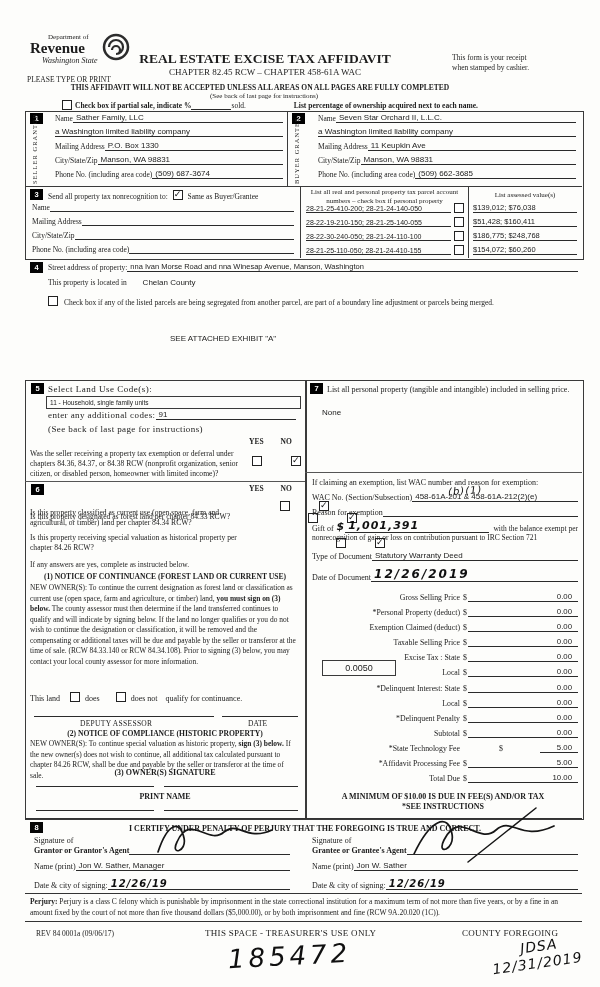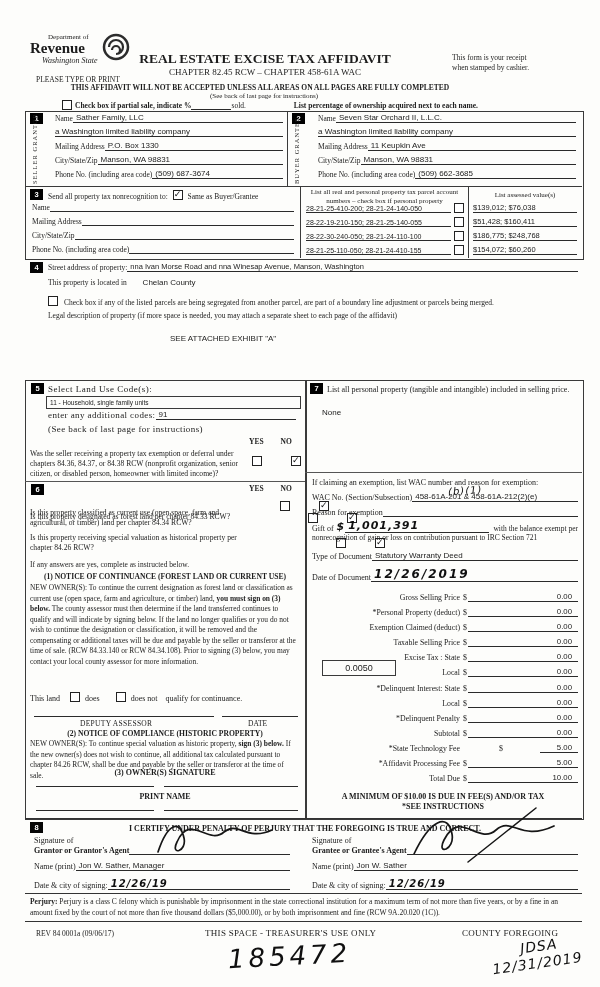--- a/index.html
+++ b/index.html
@@ -57,21 +57,21 @@
       </span>
     </div>
   </div>
   <div class="abs ctr f9" style="left:110px;top:67px;width:310px;">CHAPTER 82.45 RCW – CHAPTER 458-61A WAC</div>
 
   <div class="abs f75" style="left:452px;top:53px;width:115px;line-height:1.35;">
     <div>This form is your receipt</div>
     <div>when stamped by cashier.</div>
   </div>
 
-  <div class="abs f75" style="left:36px;top:75px;">PLEASE TYPE OR PRINT</div>
+  <div class="abs f75" style="left:27px;top:75px;">PLEASE TYPE OR PRINT</div>
 
   <div class="abs ctr b f75" style="left:40px;top:83px;width:440px;">THIS AFFIDAVIT WILL NOT BE ACCEPTED UNLESS ALL AREAS ON ALL PAGES ARE FULLY COMPLETED</div>
   <div class="abs f7" style="left:210px;top:92px;">(See back of last page for instructions)</div>
 
   <div class="abs" style="left:62px;top:100px;width:520px;display:flex;align-items:flex-end;">
     <span class="cb"></span>
     <span class="b f75" style="margin-left:3px;">Check box if partial sale, indicate %</span>
     <span class="ul" style="width:40px;height:8px;"></span>
     <span class="f75">sold.</span>
     <span class="b f75" style="margin-left:48px;">List percentage of ownership acquired next to each name.</span>
@@ -200,21 +200,20 @@
     <span class="val sans f75">nna Ivan Morse Road and nna Winesap Avenue, Manson, Washington</span>
   </div>
   <div class="abs f75" style="left:48px;top:278px;">
     <span>This property is located in</span>
     <span class="sans f8" style="margin-left:14px;">Chelan County</span>
   </div>
   <div class="abs f75" style="left:48px;top:296px;width:520px;">
     <span class="cb"></span>
     <span style="margin-left:4px;">Check box if any of the listed parcels are being segregated from another parcel, are part of a boundary line adjustment or parcels being merged.</span>
   </div>
-  <div class="abs f75" style="left:48px;top:311px;width:520px;">Legal description of property (if more space is needed, you may attach a separate sheet to each page of the affidavit)</div>
   <div class="abs sans f8" style="left:170px;top:334px;">SEE ATTACHED EXHIBIT "A"</div>
 
   
   <div class="abs box" style="left:25px;top:380px;width:280px;height:438px;"></div>
   <div class="abs box" style="left:305px;top:380px;width:277px;height:438px;"></div>
   <div class="abs" style="left:25px;top:481px;width:280px;height:1px;background:#555;"></div>
   <div class="abs" style="left:305px;top:472px;width:277px;height:1px;background:#555;"></div>
 
   
   <span class="abs secnum" style="left:31px;top:383px;">5</span>

